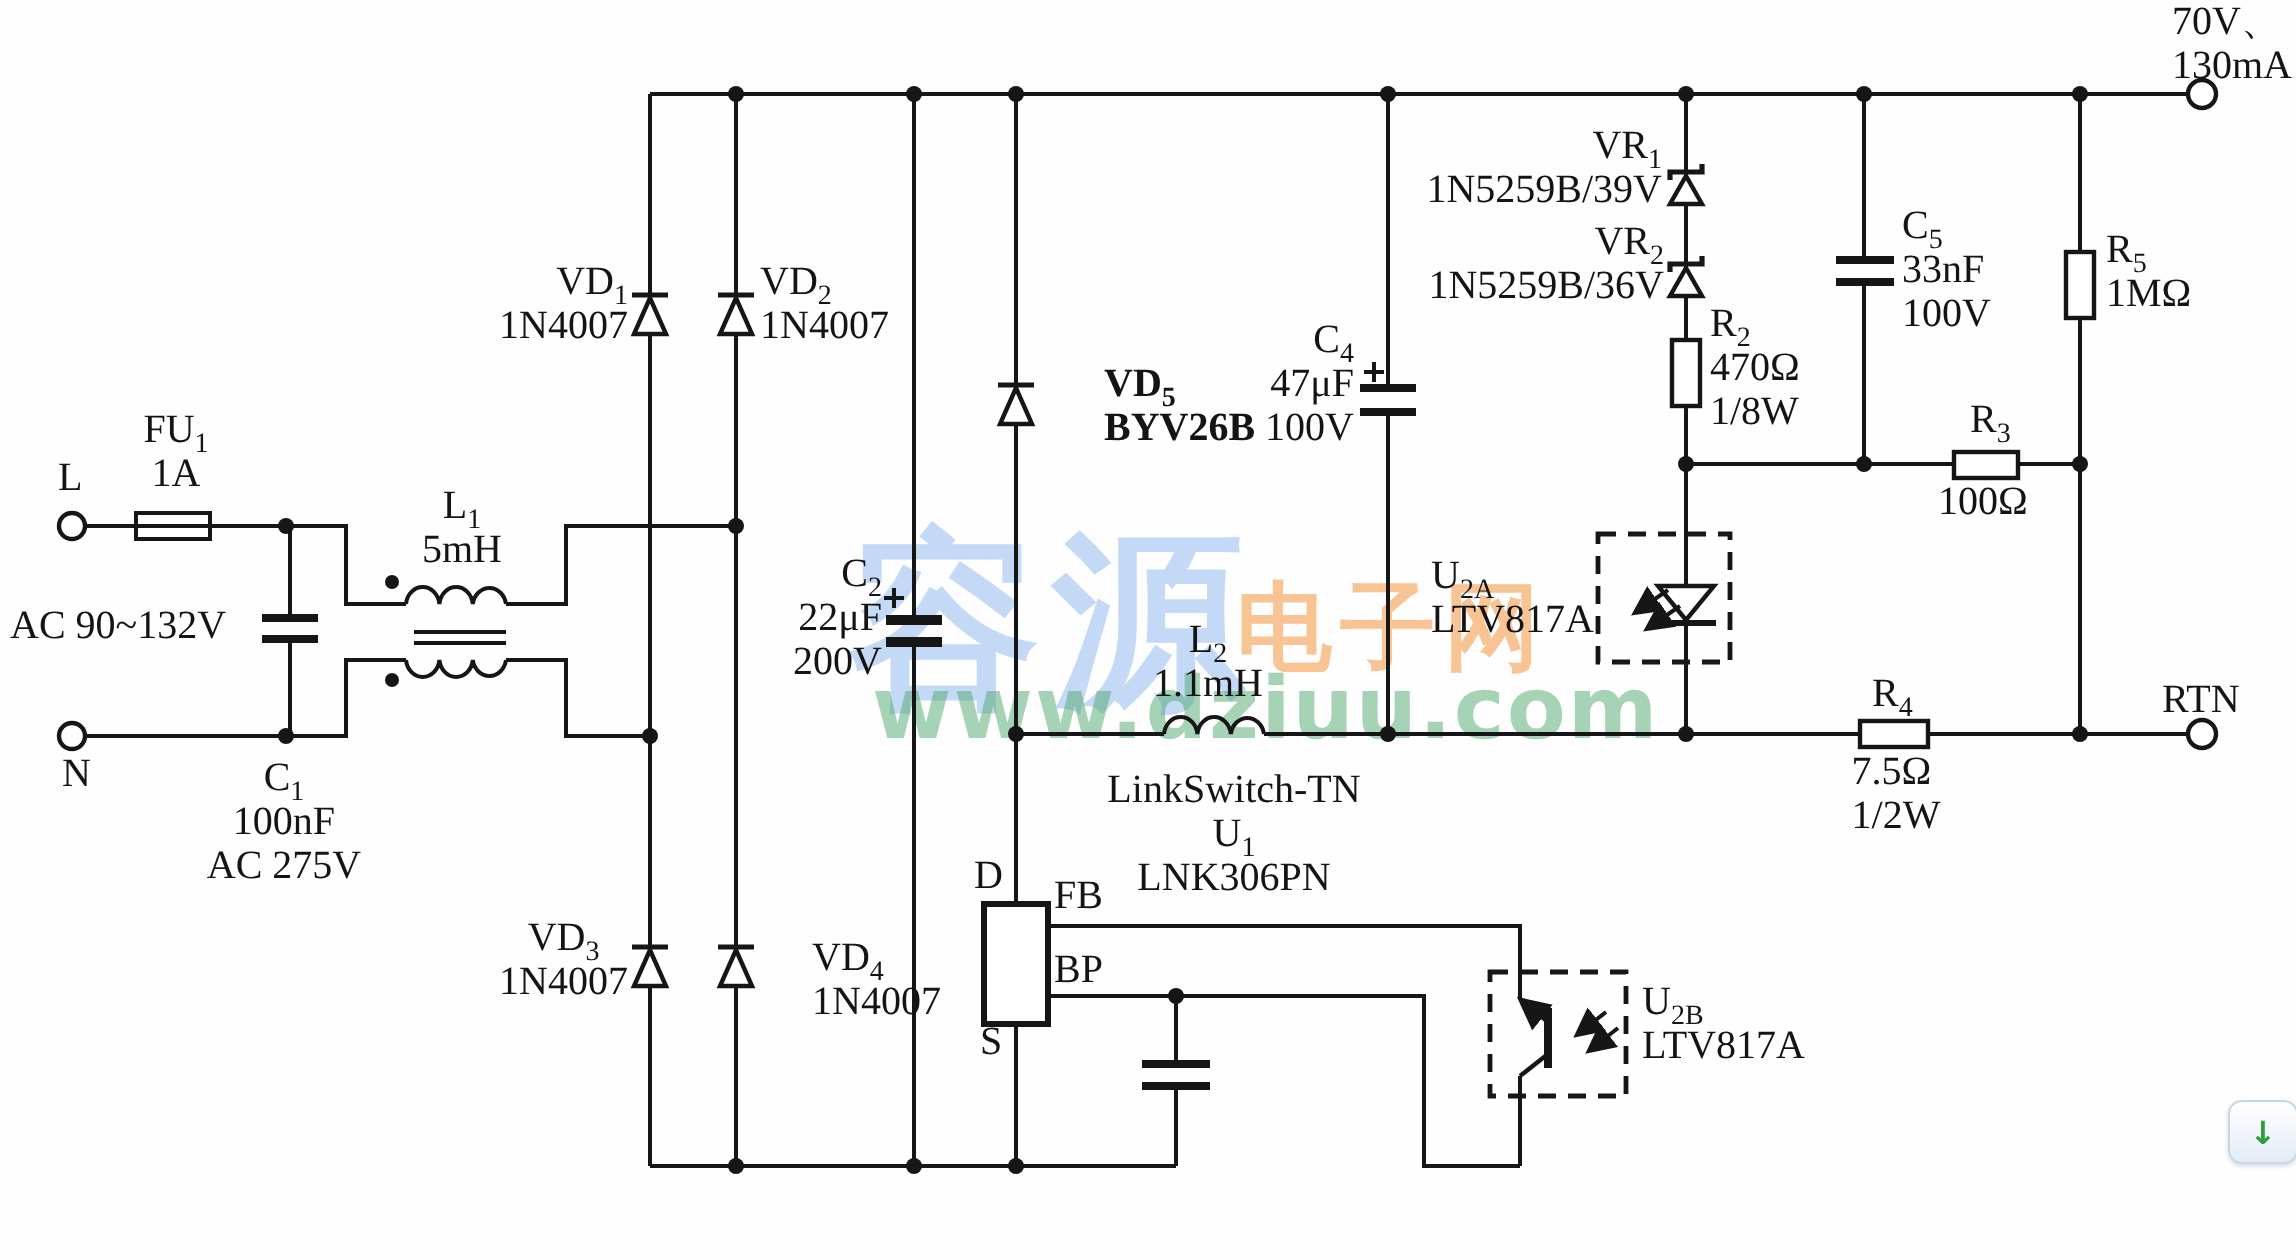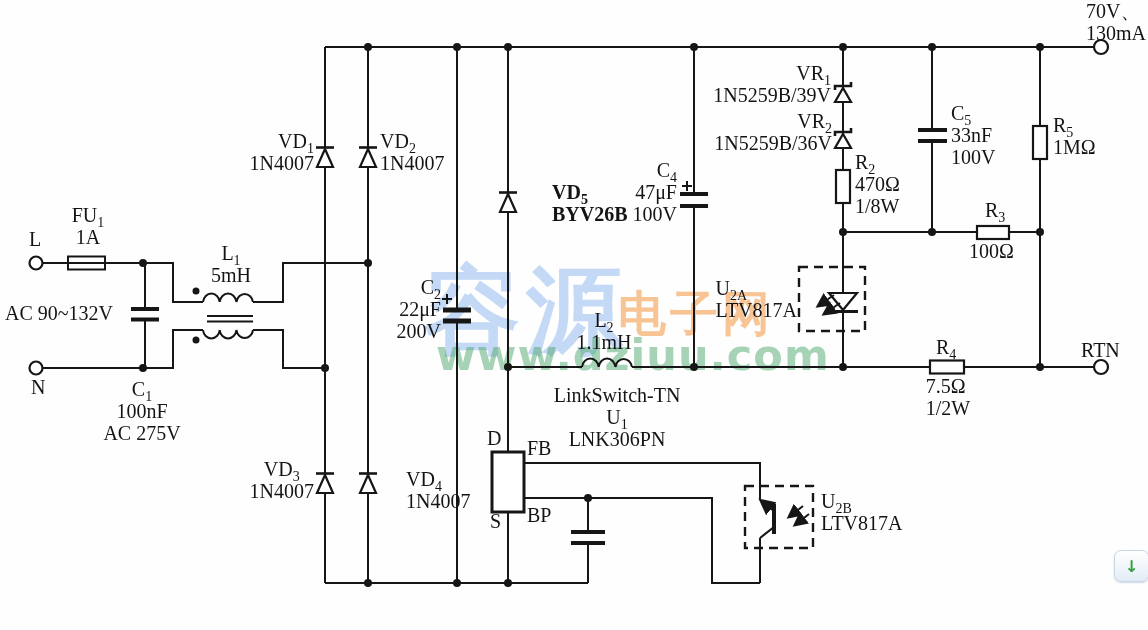--- a/index.html
+++ b/index.html
@@ -328,21 +328,21 @@
       </div>
       <div class="lbl" style="left: 487px; top: 427px; text-align: left;">
         <div class="lln"><span>D</span></div>
       </div>
       <div class="lbl" style="left: 490px; top: 510px; text-align: left;">
         <div class="lln"><span>S</span></div>
       </div>
       <div class="lbl" style="left: 527px; top: 437px; text-align: left;">
         <div class="lln"><span>FB</span></div>
       </div>
-      <div class="lbl" style="left: 527px; top: 474px; text-align: right; margin-top: 30px;">
+      <div class="lbl" style="left: 527px; top: 474px; text-align: right;">
         <div class="lln"><span>BP</span></div>
       </div>
     </div>
 
 
   <div class="dl-btn">
     <span>↓</span>
   </div>
 
 </div>

